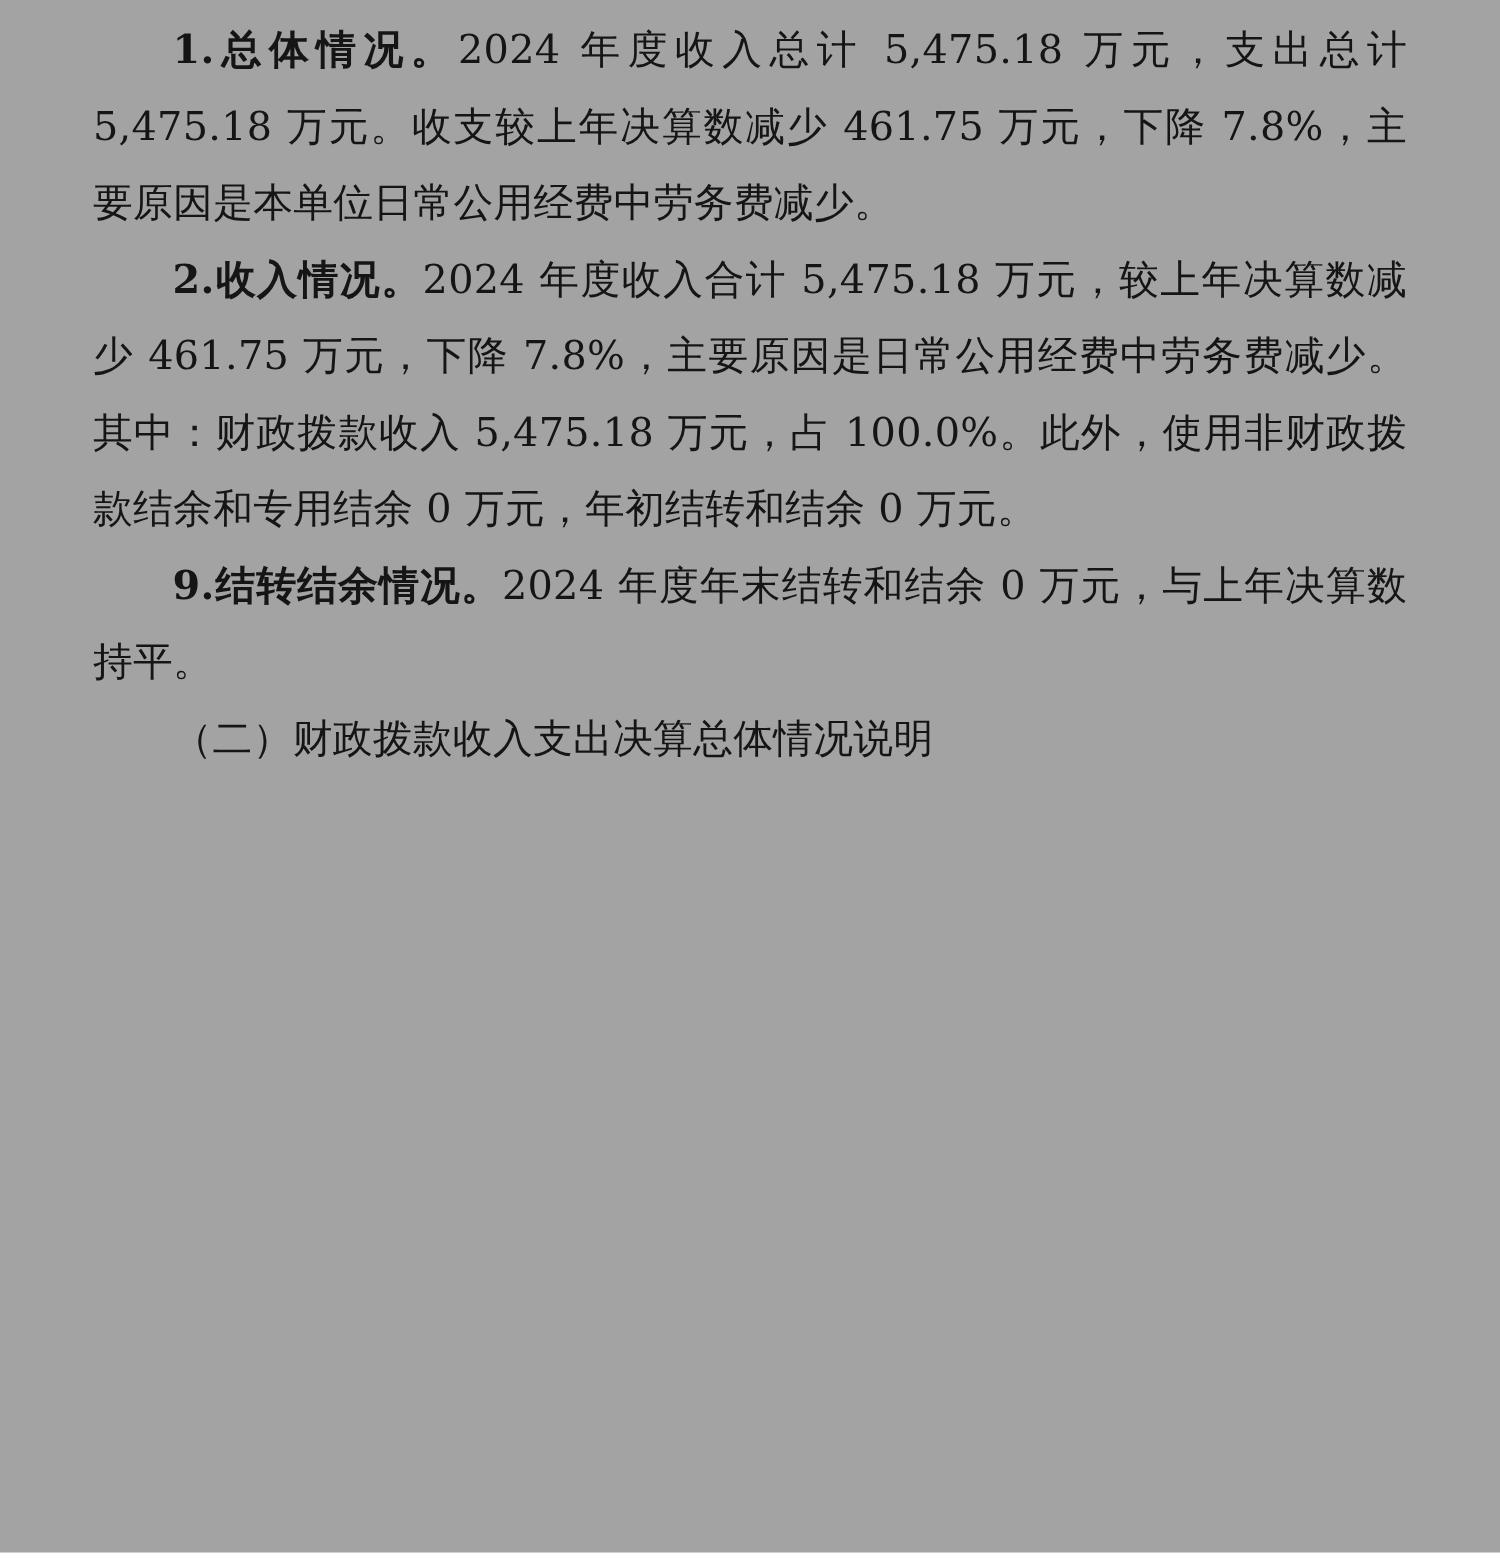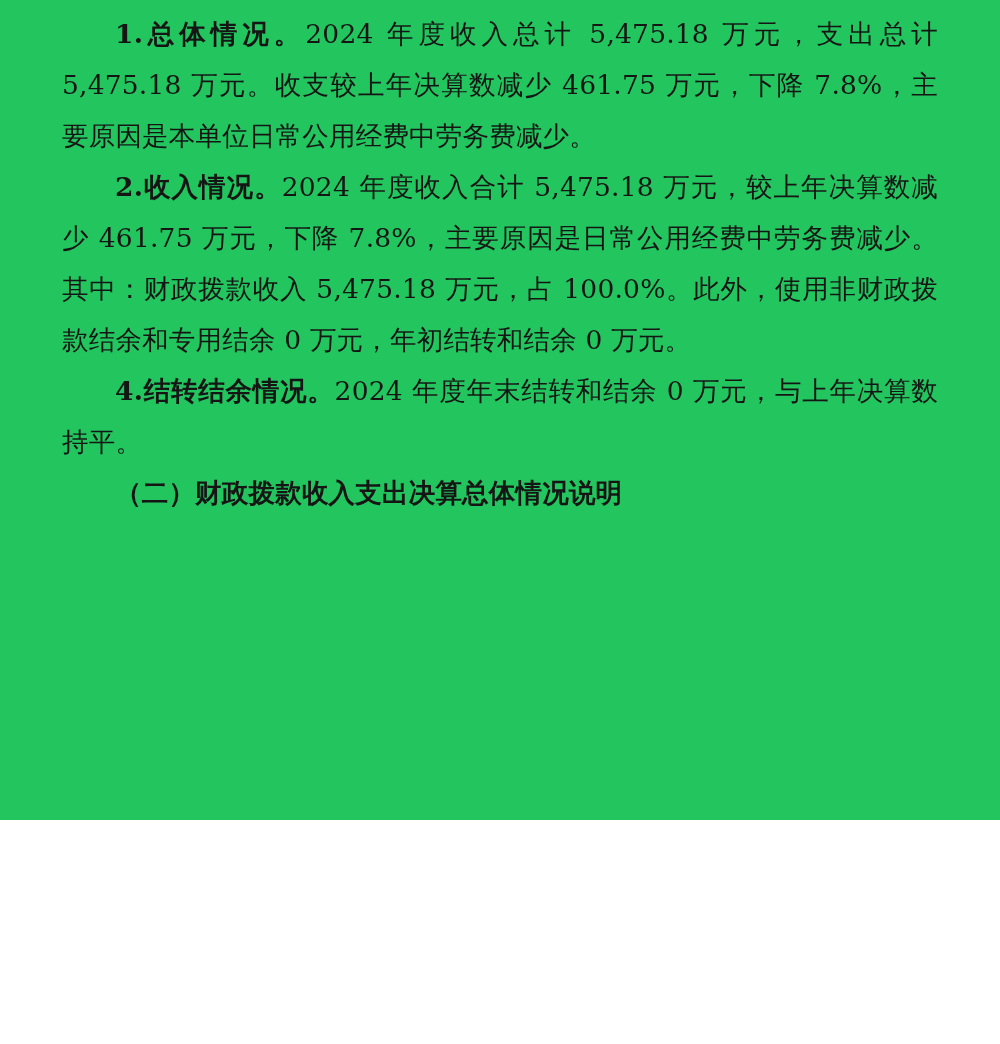--- a/index.html
+++ b/index.html
@@ -10,49 +10,49 @@
   body {
     width: 1000px;
     height: 1044px;
     font-family: "DejaVu Serif", "Liberation Serif", serif;
     color: #1a1a1a;
     overflow: hidden;
   }
   .page {
     box-sizing: border-box;
     width: 1000px;
-    height: 820px;
+    height: 1035px;
     padding: 8px 62px 0 62px;
-    background: #22c55e;
+    background: #a3a3a3;
   }
   .para {
     font-size: 26.5px;
     line-height: 51px;
     text-align: justify;
     text-justify: inter-ideograph;
     text-indent: 2em;
     margin: 0 0 0 0;
     letter-spacing: 0.2px;
     color: #151515;
   }
   .para .lead {
     font-weight: bold;
   }
   .para.heading {
-    font-weight: bold;
+    font-weight: normal;
   }
 </style>
 </head>
 <body>
 
 <div class="page">
   <p class="para"><span class="lead">1.总体情况。</span><span>2024 年度收入总计 5,475.18 万元，支出总计 5,475.18 万元。收支较上年决算数减少 461.75 万元，下降 7.8%，主要原因是本单位日常公用经费中劳务费减少。</span></p>
 
   <p class="para"><span class="lead">2.收入情况。</span><span>2024 年度收入合计 5,475.18 万元，较上年决算数减少 461.75 万元，下降 7.8%，主要原因是日常公用经费中劳务费减少。其中：财政拨款收入 5,475.18 万元，占 100.0%。此外，使用非财政拨款结余和专用结余 0 万元，年初结转和结余 0 万元。</span></p>
 
 
-  <p class="para"><span class="lead">4.结转结余情况。</span><span>2024 年度年末结转和结余 0 万元，与上年决算数持平。</span></p>
+  <p class="para"><span class="lead">9.结转结余情况。</span><span>2024 年度年末结转和结余 0 万元，与上年决算数持平。</span></p>
 
   <p class="para heading"><span>（二）财政拨款收入支出决算总体情况说明</span></p>
 
 
 
 </div>
 
 </body></html>

